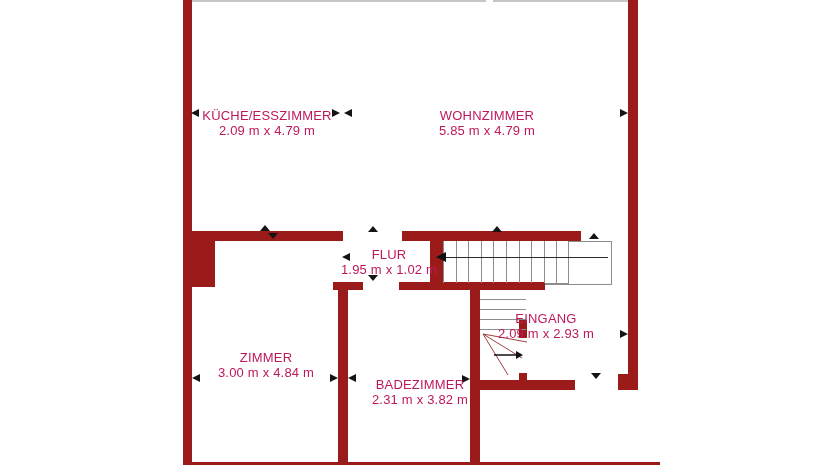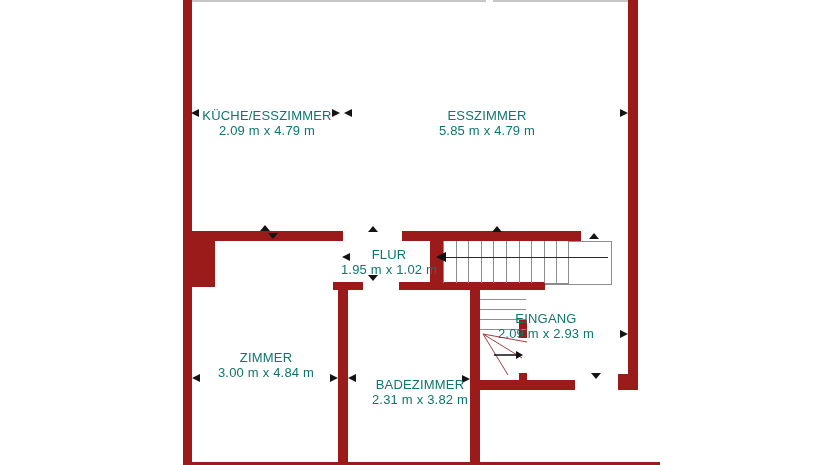--- a/index.html
+++ b/index.html
@@ -4,21 +4,21 @@
 <style>
   html,body{margin:0;padding:0;background:#ffffff;}
   #stage{
     position:relative;width:820px;height:465px;background:#ffffff;overflow:hidden;
     font-family:"Liberation Sans",sans-serif;
   }
   .wall{position:absolute;background:#9b1b1b;}
   .grayline{position:absolute;background:#c6c6c6;}
   .room-label{
     position:absolute;transform:translateX(-50%);text-align:center;
-    color:#0f766e;white-space:nowrap;letter-spacing:.2px;
+    color:#be185d;white-space:nowrap;letter-spacing:.2px;
   }
   .room-name{font-size:13px;line-height:15px;}
   .room-dims{font-size:13px;line-height:15px;}
   
   .stairs-h{
     position:absolute;left:443px;top:241px;width:126px;height:42px;
     background:repeating-linear-gradient(to right,#8d8d8d 0 1px,transparent 1px 12.6px);
   }
   .landing{
     position:absolute;left:568px;top:241px;width:44px;height:44px;
@@ -97,21 +97,21 @@
   <div class="tri tri-left" style="left:192px;top:374px"></div>
   <div class="tri tri-right" style="left:330px;top:374px"></div>
   <div class="tri tri-left" style="left:348px;top:374px"></div>
   <div class="tri tri-right" style="left:462px;top:375px"></div>
 
   <div class="room-label" style="left:267px;top:108px">
     <div class="room-name">KÜCHE/ESSZIMMER</div>
     <div class="room-dims">2.09 m x 4.79 m</div>
   </div>
   <div class="room-label" style="left:487px;top:108px">
-    <div class="room-name">ESSZIMMER</div>
+    <div class="room-name">WOHNZIMMER</div>
     <div class="room-dims">5.85 m x 4.79 m</div>
   </div>
   <div class="room-label" style="left:389px;top:247px">
     <div class="room-name">FLUR</div>
     <div class="room-dims">1.95 m x 1.02 m</div>
   </div>
   <div class="room-label" style="left:266px;top:350px">
     <div class="room-name">ZIMMER</div>
     <div class="room-dims">3.00 m x 4.84 m</div>
   </div>

